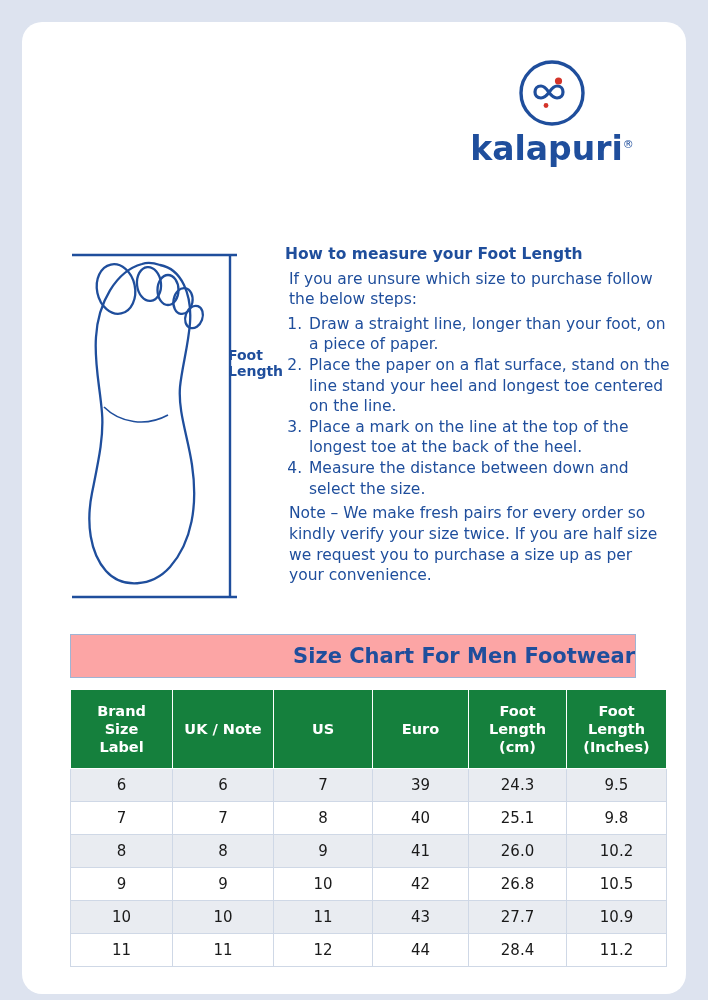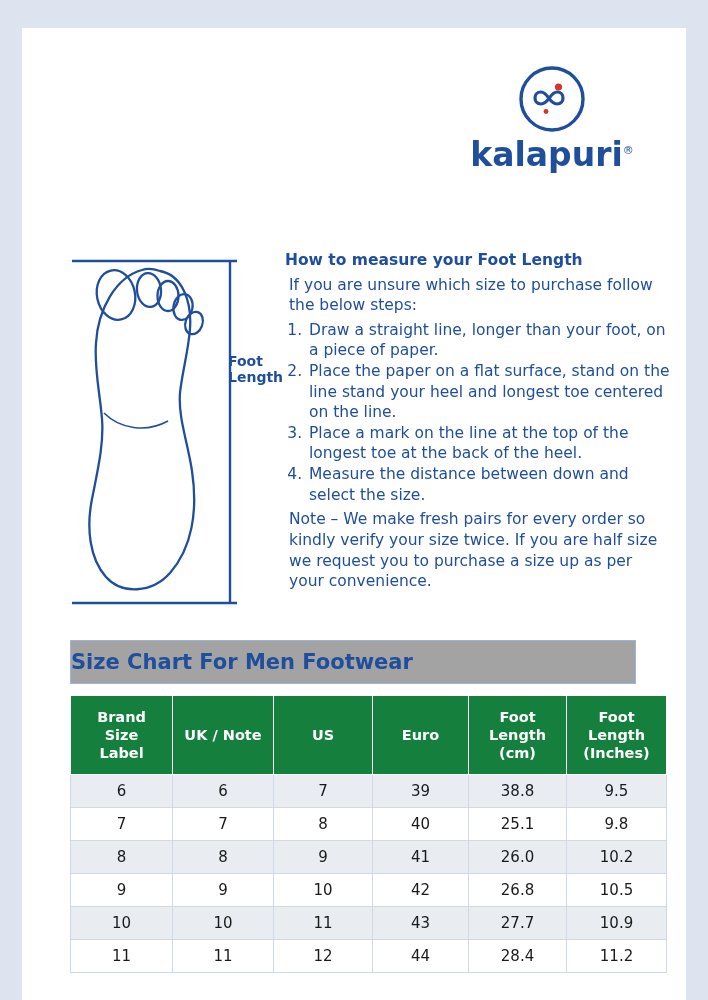--- a/index.html
+++ b/index.html
@@ -9,24 +9,25 @@
   body {
     width: 708px;
     height: 1000px;
     background: #dde3ef;
     font-family: "Liberation Sans", sans-serif;
     overflow: hidden;
   }
   .page {
     position: absolute;
     left: 22px;
-    top: 28px;
+    top: 22px;
     width: 664px;
     height: 972px;
     background: #ffffff;
+    border-radius: 20px;
   }
 
   
   .brand {
     position: absolute;
     right: 24px;
     top: 36px;
     width: 220px;
     text-align: center;
   }
@@ -108,26 +109,26 @@
   .chart {
     position: absolute;
     left: 48px;
     top: 612px;
     width: 566px;
   }
   .chart-title {
     border: 1px solid #9fb4d4;
     height: 42px;
     line-height: 42px;
-    text-align: left;
+    text-align: right;
     color: #1f4e9c;
     font-size: 21px;
     font-weight: bold;
     font-family: "DejaVu Sans", sans-serif;
-    background: #a3a3a3;
+    background: #fca5a5;
   }
   table.size-table {
     border-collapse: collapse;
     width: 566px;
     margin-top: 11px;
     table-layout: fixed;
   }
   table.size-table th {
     background: #15803d;
     color: #ffffff;
@@ -249,21 +250,21 @@
             <div>(Inches)</div>
           </th>
         </tr>
       </thead>
       <tbody>
         <tr class="odd">
           <td>6</td>
           <td>6</td>
           <td>7</td>
           <td>39</td>
-          <td>38.8</td>
+          <td>24.3</td>
           <td>9.5</td>
         </tr>
         <tr class="even">
           <td>7</td>
           <td>7</td>
           <td>8</td>
           <td>40</td>
           <td>25.1</td>
           <td>9.8</td>
         </tr>

